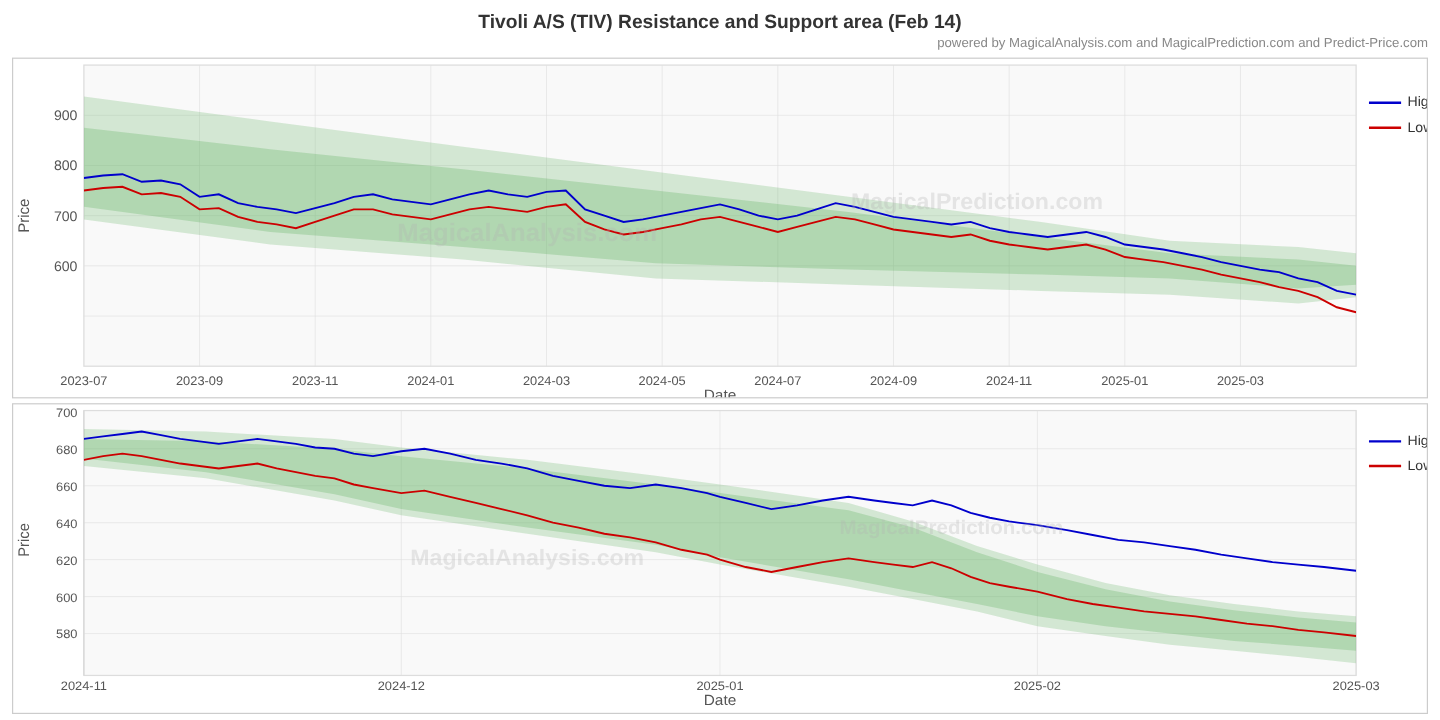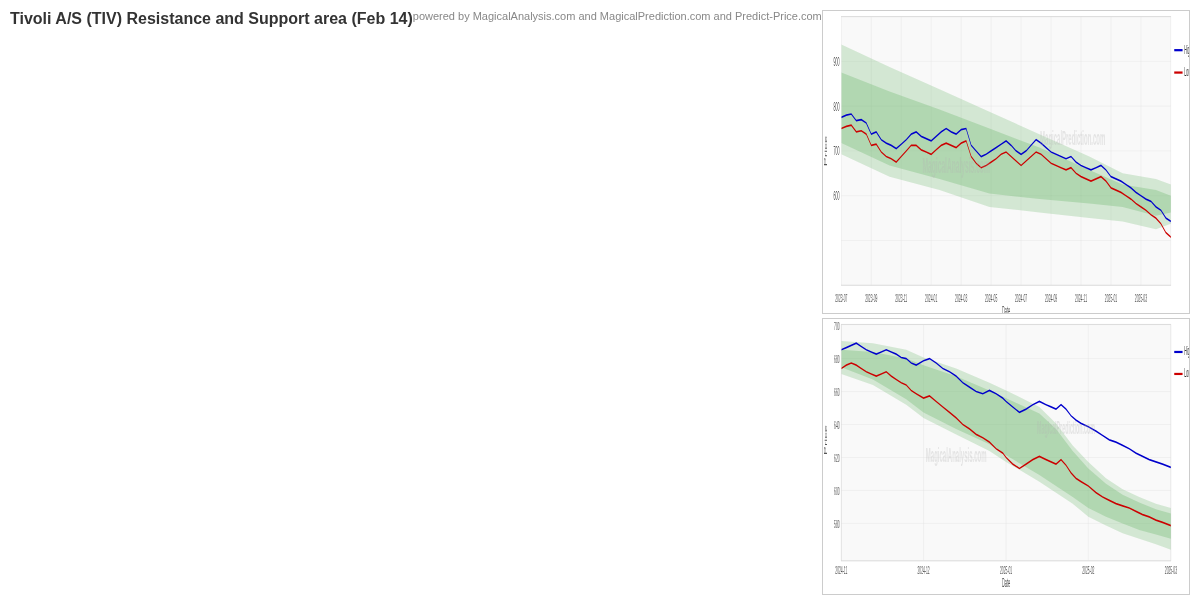--- a/index.html
+++ b/index.html
@@ -8,32 +8,32 @@
       height: 600px;
       background: #fff;
       font-family: Arial, sans-serif;
       overflow: hidden;
     }
     .chart-container {
       width: 1200px;
       height: 600px;
       background: #fff;
       display: flex;
-      flex-direction: row;
+      flex-direction: column;
       padding: 10px 10px 5px 10px;
     }
     .main-title {
       text-align: center;
       font-size: 16px;
       font-weight: bold;
       color: #333;
       margin-bottom: 2px;
     }
     .subtitle {
-      text-align: left;
+      text-align: right;
       font-size: 11px;
       color: #888;
       margin-bottom: 6px;
     }
     .charts-wrapper {
       display: flex;
       flex-direction: column;
       flex: 1;
       gap: 4px;
     }

